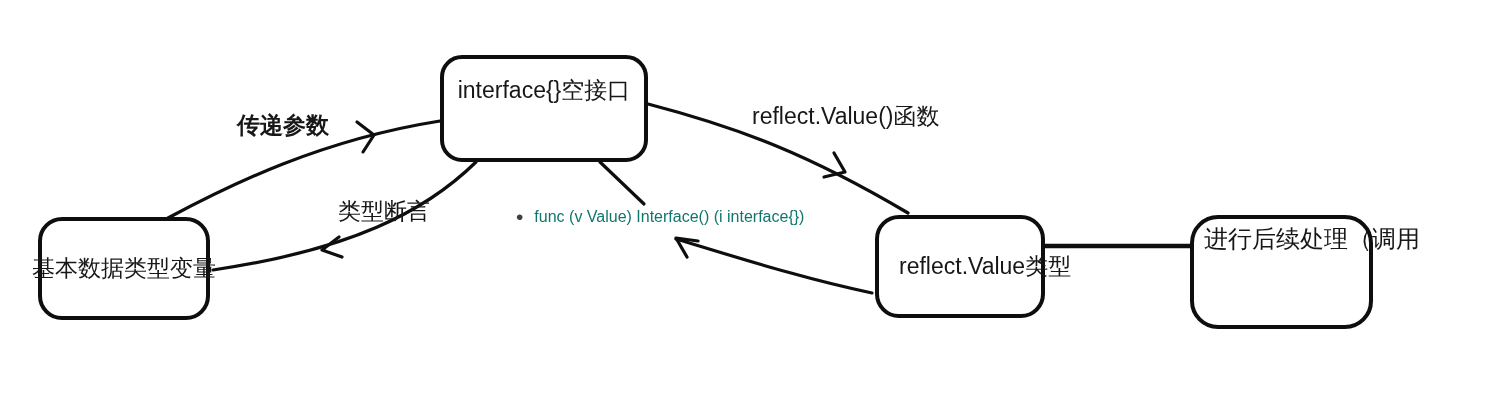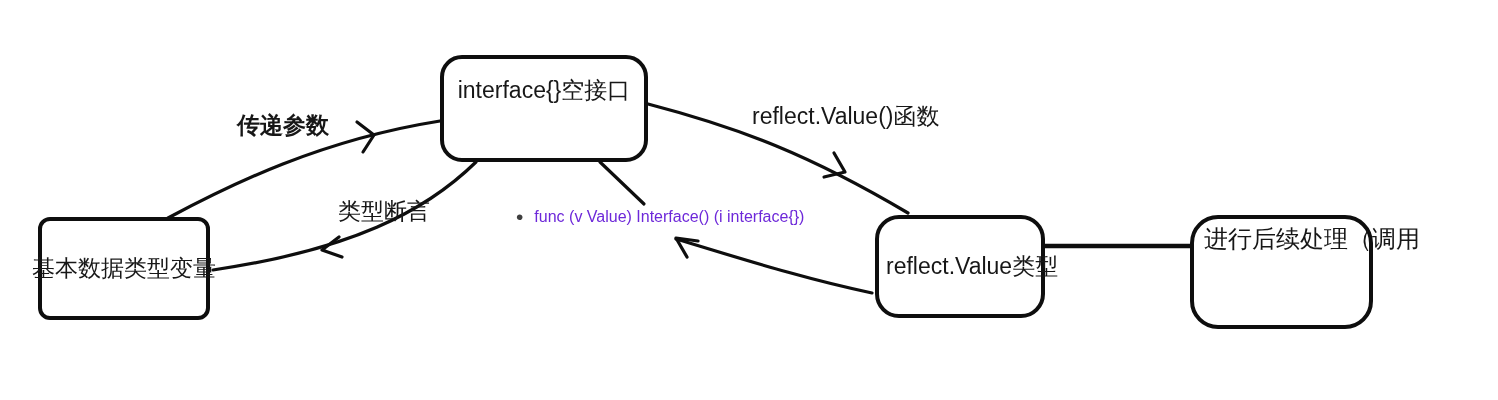--- a/index.html
+++ b/index.html
@@ -37,33 +37,33 @@
   #node-empty-interface {
     left: 440px; top: 55px;
     width: 208px; height: 107px;
     border-radius: 22px;
     text-align: center;
     padding-top: 16px;
   }
   #node-basic-var {
     left: 38px; top: 217px;
     width: 172px; height: 103px;
-    border-radius: 12px;
+    border-radius: 24px;
     display: flex;
     align-items: center;
     justify-content: center;
   }
   #node-reflect-value {
     left: 875px; top: 215px;
     width: 170px; height: 103px;
     border-radius: 24px;
     display: flex;
     align-items: center;
   }
-  #node-reflect-value .node-label { padding-left: 7px; }
+  #node-reflect-value .node-label { padding-left: 20px; }
   #node-follow-up {
     left: 1190px; top: 215px;
     width: 183px; height: 114px;
     border-radius: 28px;
   }
   #node-follow-up .multiline {
     position: absolute;
     left: 10px; top: 1px;
     font-size: 24px;
     line-height: 38px;
@@ -89,21 +89,21 @@
   }
   #code-annotation .bullet {
     color: #3f3f3f;
     font-size: 21px;
     line-height: 22px;
     margin-right: 11px;
   }
   #code-annotation .code-text {
     font-size: 16px;
     line-height: 22px;
-    color: #6d28d9;
+    color: #0f766e;
     white-space: nowrap;
   }
 </style>
 </head>
 <body>
 
 <div id="stage">
 
   <svg id="edge-layer" viewBox="0 0 1498 400" xmlns="http://www.w3.org/2000/svg" fill="none" stroke="#0e0e0e" stroke-linecap="round" stroke-linejoin="round">
 

